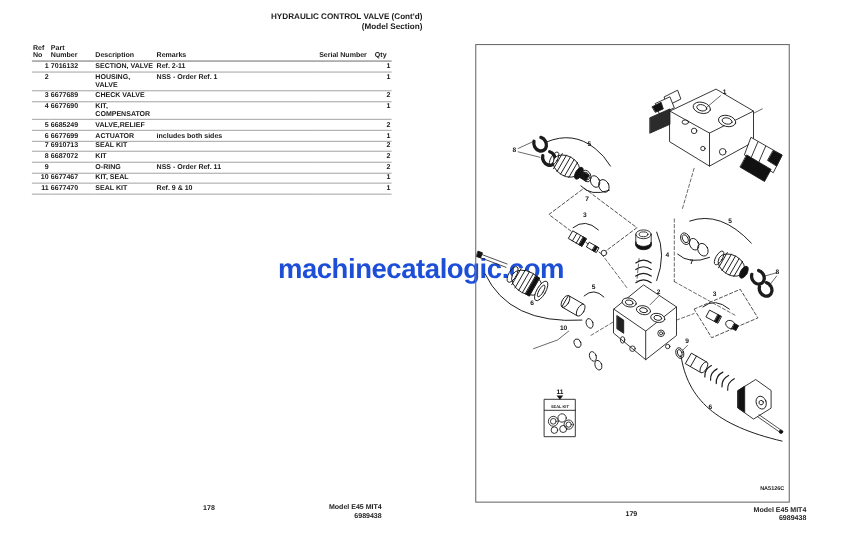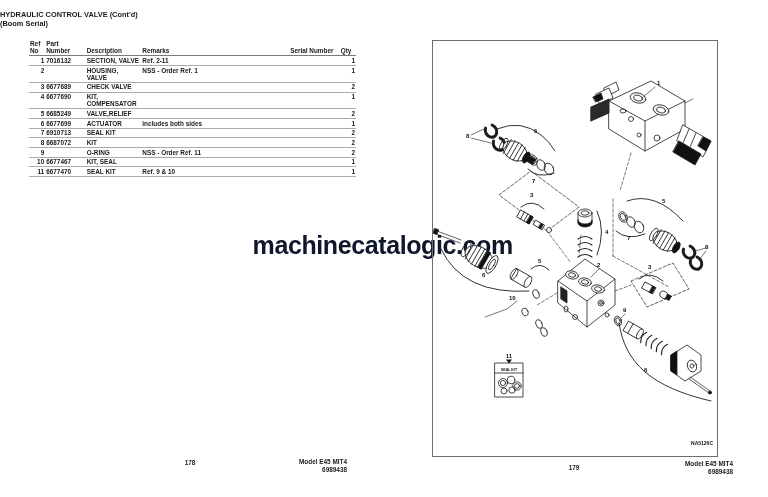--- a/index.html
+++ b/index.html
@@ -8,21 +8,21 @@
     background:#ffffff;
     font-family:"Liberation Sans",sans-serif;
     color:#1a1a1a;
     -webkit-font-smoothing:antialiased;
   }
   .page{position:absolute;top:0;height:497px;}
   #left-page{left:0;width:384px;z-index:2;}
   #right-page{left:384px;width:384px;z-index:2;}
 
   .page-title{
-    position:absolute;left:0;width:100%;text-align:left;
+    position:absolute;left:0;width:100%;text-align:right;
     font-size:7.4px;font-weight:bold;line-height:9px;white-space:pre-line;
   }
   #left-page .page-title{top:10px;}
   #right-page .page-title{top:10px;}
 
   
   #parts-table-wrap{position:absolute;left:29px;top:40px;width:327px;}
   table.parts{
     border-collapse:collapse;width:327px;
     font-size:6.4px;font-weight:bold;line-height:1.12;
@@ -71,21 +71,21 @@
   }
 
   
   .callout{font-family:"Liberation Sans",sans-serif;font-size:6px;font-weight:bold;fill:#111;}
   .svg-small{font-family:"Liberation Sans",sans-serif;font-weight:bold;fill:#111;}
 </style>
 </head>
 <body>
 
 <div class="page" id="left-page">
-  <div class="page-title"><span>HYDRAULIC CONTROL VALVE (Cont'd)</span><br><span>(Boom Serial)</span></div>
+  <div class="page-title"><span>HYDRAULIC CONTROL VALVE (Cont'd)</span><br><span>(Model Section)</span></div>
 
   <div id="parts-table-wrap">
     <table class="parts">
       <colgroup>
         <col class="col-ref">
           <col class="col-part">
           <col class="col-desc">
         <col class="col-rem">
           <col class="col-ser">
           <col class="col-qty">
@@ -194,21 +194,21 @@
             <td class="c-qty">1</td>
           </tr>
         </tbody>
     </table>
   </div>
 
   <div class="page-number">178</div>
   <div class="model-block"><span>Model E45 MIT4</span><br><span>6989438</span></div>
 </div>
 
-<div id="watermark" style="color: #0f172a;">machinecatalogic.com</div>
+<div id="watermark" style="color: #1d4ed8;">machinecatalogic.com</div>
 
 <div class="page" id="right-page">
   <div class="page-number">179</div>
   <div class="model-block"><span>Model E45 MIT4</span><br><span>6989438</span></div>
 </div>
 
 <div id="diagram-frame">
   <svg width="284" height="415" viewBox="0 0 284 415">
     <g fill="none" stroke="#1c1c1c" stroke-width="0.8" stroke-linejoin="round" stroke-linecap="round">
 

